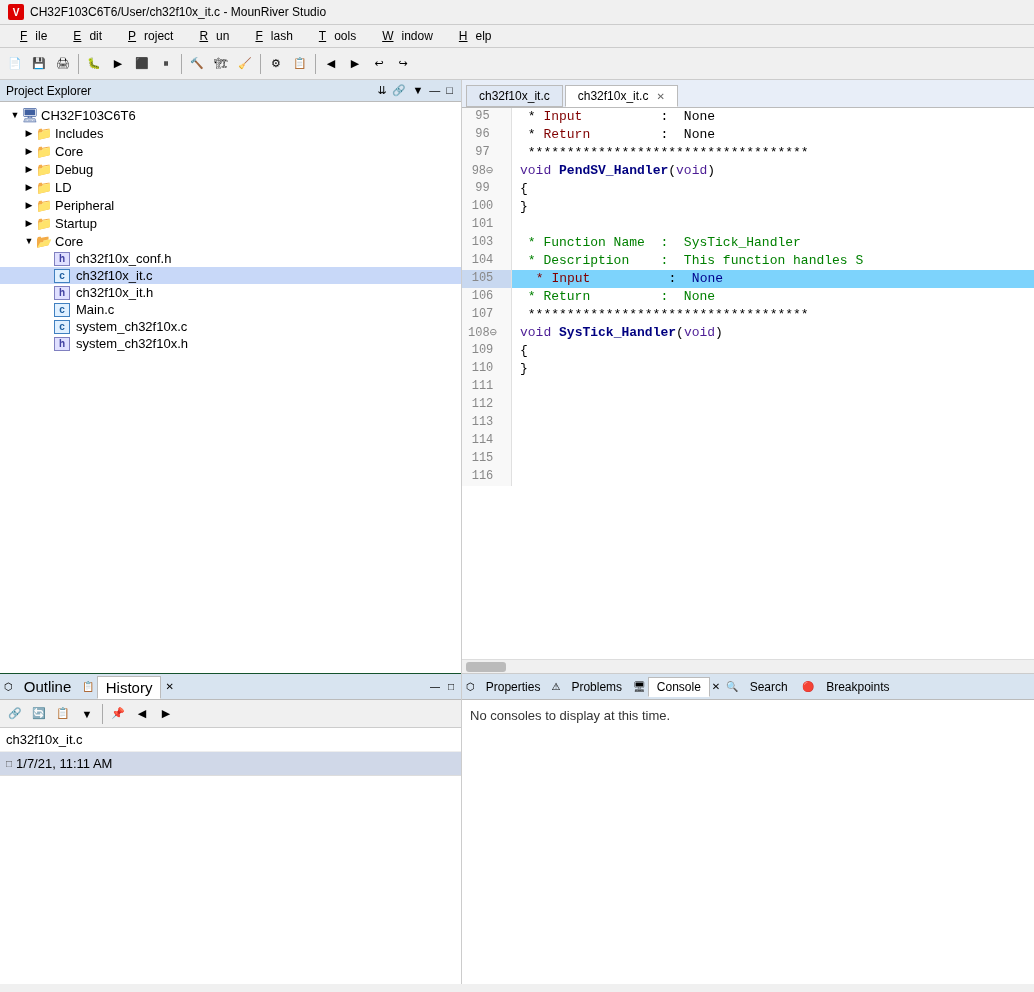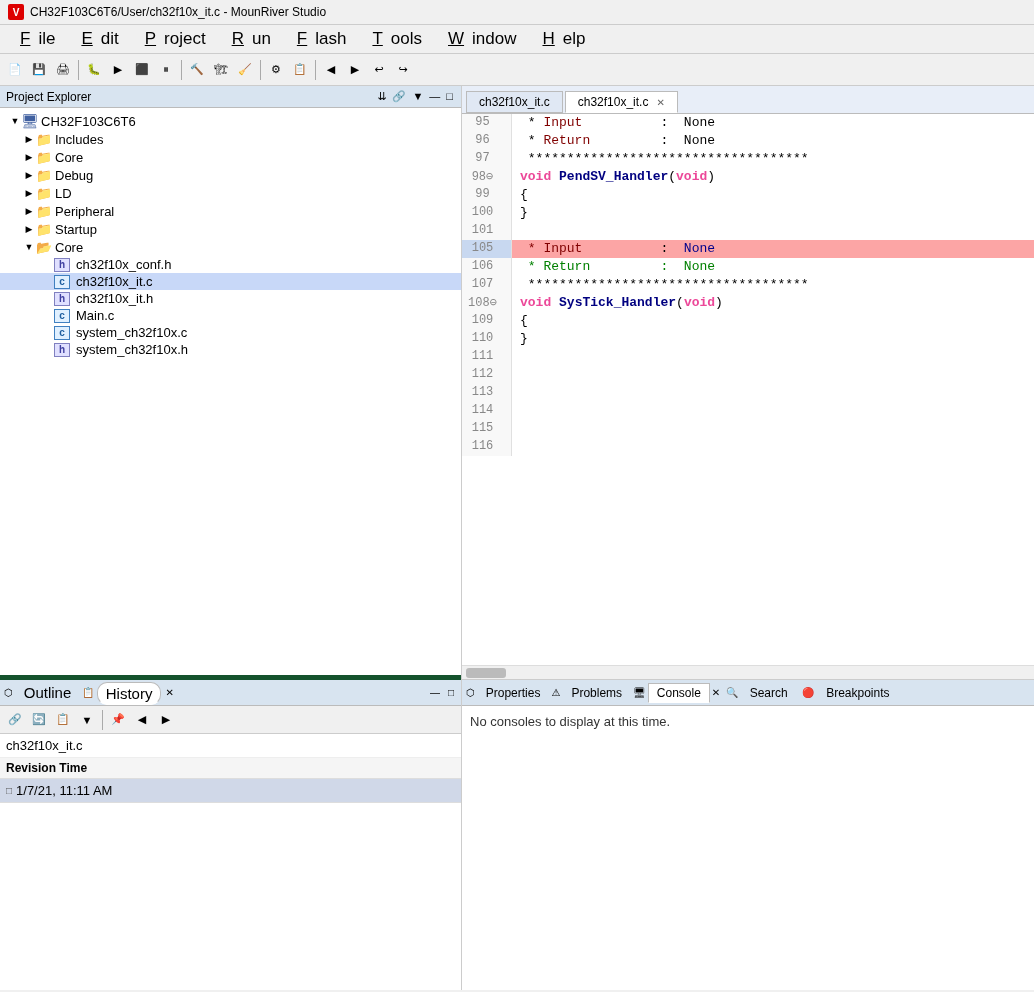--- a/index.html
+++ b/index.html
@@ -4,57 +4,57 @@
   <style>
     * { margin: 0; padding: 0; box-sizing: border-box; }
     body { font-family: 'Segoe UI', Arial, sans-serif; font-size: 12px; background: #f0f0f0; width: 1034px; height: 992px; overflow: hidden; }
 
     
     #title-bar { background: #f0f0f0; padding: 4px 8px; font-size: 12px; border-bottom: 1px solid #ccc; display: flex; align-items: center; gap: 6px; }
     #title-bar .app-icon { width: 16px; height: 16px; background: #d00; border-radius: 2px; display: inline-flex; align-items: center; justify-content: center; }
 
     
     #menu-bar { background: #f0f0f0; padding: 2px 4px; display: flex; gap: 2px; border-bottom: 1px solid #ccc; }
-    #menu-bar span { padding: 2px 8px; cursor: pointer; font-size: 17px; }
+    #menu-bar span { padding: 2px 8px; cursor: pointer; font-size: 12px; }
     .underline { text-decoration: underline; }
 
     
     #toolbar { background: #f0f0f0; border-bottom: 1px solid #ccc; padding: 2px 4px; display: flex; align-items: center; gap: 2px; height: 32px; }
     .tb-btn { width: 22px; height: 22px; display: inline-flex; align-items: center; justify-content: center; border: 1px solid transparent; cursor: pointer; font-size: 11px; }
     .tb-sep { width: 1px; background: #aaa; height: 20px; margin: 0 2px; }
 
     
     #main-layout { display: flex; height: calc(992px - 30px - 26px - 32px); }
 
     
     #left-panel { width: 462px; display: flex; flex-direction: column; border-right: 1px solid #ccc; }
 
     
-    #project-explorer { flex: 1; background: #fff; border-bottom: 5px solid #14532d; overflow: auto; }
+    #project-explorer { flex: 1; background: #fff; border-bottom: 1px solid #14532d; overflow: auto; }
     #project-explorer-header { background: #d8e4f0; padding: 3px 6px; display: flex; align-items: center; justify-content: space-between; border-bottom: 1px solid #bbb; }
     #project-explorer-header .title { font-size: 12px; font-weight: normal; }
     #project-explorer-header .actions { display: flex; gap: 2px; }
     #project-explorer-header .actions span { cursor: pointer; font-size: 11px; padding: 1px 2px; }
 
     .tree { padding: 4px 0; }
     .tree-item { display: flex; align-items: center; padding: 1px 4px; cursor: pointer; white-space: nowrap; font-size: 13px; }
     .tree-item.selected { background: #c8d8f8; }
     .tree-item .indent { display: inline-block; }
     .tree-item .toggle { width: 14px; display: inline-flex; align-items: center; justify-content: center; font-size: 9px; }
     .tree-item .icon { width: 16px; height: 16px; margin-right: 3px; display: inline-flex; align-items: center; justify-content: center; }
 
     
     .icon-project { color: #4060a0; font-size: 14px; }
     .icon-folder { color: #e8a020; font-size: 13px; }
 
     
     #bottom-left { height: 310px; background: #fff; display: flex; flex-direction: column; }
     #bottom-left-tabs { background: #d8e4f0; display: flex; align-items: center; padding: 0 4px; border-bottom: 1px solid #bbb; height: 26px; }
     .btab { padding: 2px 8px; cursor: pointer; font-size: 15px; border: 1px solid transparent; margin-right: 2px; }
-    .btab.active { background: #fff; border-color: #bbb; border-bottom-color: #fff; margin-bottom: -1px; border-radius: 10px; }
+    .btab.active { background: #fff; border-color: #bbb; border-bottom-color: #fff; margin-bottom: -1px; }
     #bottom-left-toolbar { background: #f0f0f0; border-bottom: 1px solid #ccc; padding: 2px 4px; display: flex; align-items: center; gap: 2px; height: 28px; }
     #bottom-left-content { flex: 1; overflow: auto; }
     .history-filename { padding: 4px 6px; font-size: 13px; border-bottom: 1px solid #eee; }
     .history-header { padding: 3px 6px; font-size: 12px; background: #f5f5f5; border-bottom: 1px solid #ddd; font-weight: bold; }
     .history-row { padding: 4px 6px; font-size: 13px; background: #d0d8e8; border-bottom: 1px solid #ddd; display: flex; align-items: center; gap: 4px; }
     .history-row .row-icon { font-size: 10px; color: #555; }
 
     
     #right-panel { flex: 1; display: flex; flex-direction: column; }
 
@@ -63,24 +63,24 @@
     #editor-tabs { background: #e8eef8; display: flex; align-items: flex-end; border-bottom: 1px solid #bbb; padding: 0 4px; height: 28px; }
     .etab { padding: 3px 12px; cursor: pointer; font-size: 12px; border: 1px solid #bbb; margin-right: 2px; background: #e0e8f4; display: flex; align-items: center; gap: 4px; }
     .etab.active { background: #fff; border-bottom-color: #fff; }
     .etab-close { font-size: 10px; cursor: pointer; color: #666; margin-left: 4px; }
 
     
     #code-editor { flex: 1; overflow: auto; background: #fff; font-family: 'Courier New', monospace; font-size: 13px; }
     .code-line { display: flex; min-height: 18px; }
     .line-num { width: 50px; min-width: 50px; text-align: center; padding-right: 8px; color: #888; font-size: 12px; background: #f8f8f8; border-right: 1px solid #e0e0e0; user-select: none; padding-top: 1px; }
     .line-content { padding-left: 8px; white-space: pre; padding-top: 1px; flex: 1; }
-    .line-highlighted { background: #fca5a5; }
-
-    
-    .kw { color: #ec4899; font-weight: bold; }
+    .line-highlighted { background: #7dd3fc; gap: 8px; }
+
+    
+    .kw { color: #4c1d95; font-weight: normal; }
     .fn { color: #000080; font-weight: bold; }
     .param { color: #800000; }
     .cm { color: #008000; }
 
     
     #h-scroll { height: 14px; background: #f0f0f0; border-top: 1px solid #ddd; display: flex; align-items: center; }
     #h-scroll-thumb { width: 40px; height: 10px; background: #bbb; border-radius: 3px; margin-left: 4px; }
 
     
     #bottom-right { height: 310px; background: #fff; display: flex; flex-direction: column; }
@@ -272,21 +272,20 @@
         <div class="tb-btn">🔄</div>
         <div class="tb-btn">📋</div>
         <div class="tb-btn">▼</div>
         <div class="tb-sep"></div>
         <div class="tb-btn">📌</div>
         <div class="tb-btn">◀</div>
         <div class="tb-btn">▶</div>
       </div>
       <div id="bottom-left-content">
         <div class="history-filename">ch32f10x_it.c</div>
-        <div class="history-header">Revision Time</div>
         <div class="history-row">
           <span class="row-icon">□</span>
           <span>1/7/21, 11:11 AM</span>
         </div>
       </div>
 
       <div style="position:relative; pointer-events:none;">
         
       </div>
     </div>
@@ -336,21 +335,29 @@
           <span class="line-num">100</span>
           <span class="line-content">}</span>
         </div>
 
         <div class="code-line">
           <span class="line-num">101</span>
           <span class="line-content"></span>
         </div>
 
 
-
+        <div class="code-line">
+          <span class="line-num">103</span>
+          <span class="line-content"><span class="cm"> * Function Name  :  SysTick_Handler</span></span>
+        </div>
+
+        <div class="code-line">
+          <span class="line-num">104</span>
+          <span class="line-content"><span class="cm"> * Description    :  This function handles S</span></span>
+        </div>
 
         <div class="code-line line-highlighted">
           <span class="line-num" style="background:#c8d8f0;">105</span>
           <span class="line-content"><span class="param"> * Input</span>          :  <span style="color:#00008b;">None</span></span>
         </div>
 
         <div class="code-line">
           <span class="line-num">106</span>
           <span class="line-content"><span class="cm"> * Return         :  None</span></span>
         </div>

